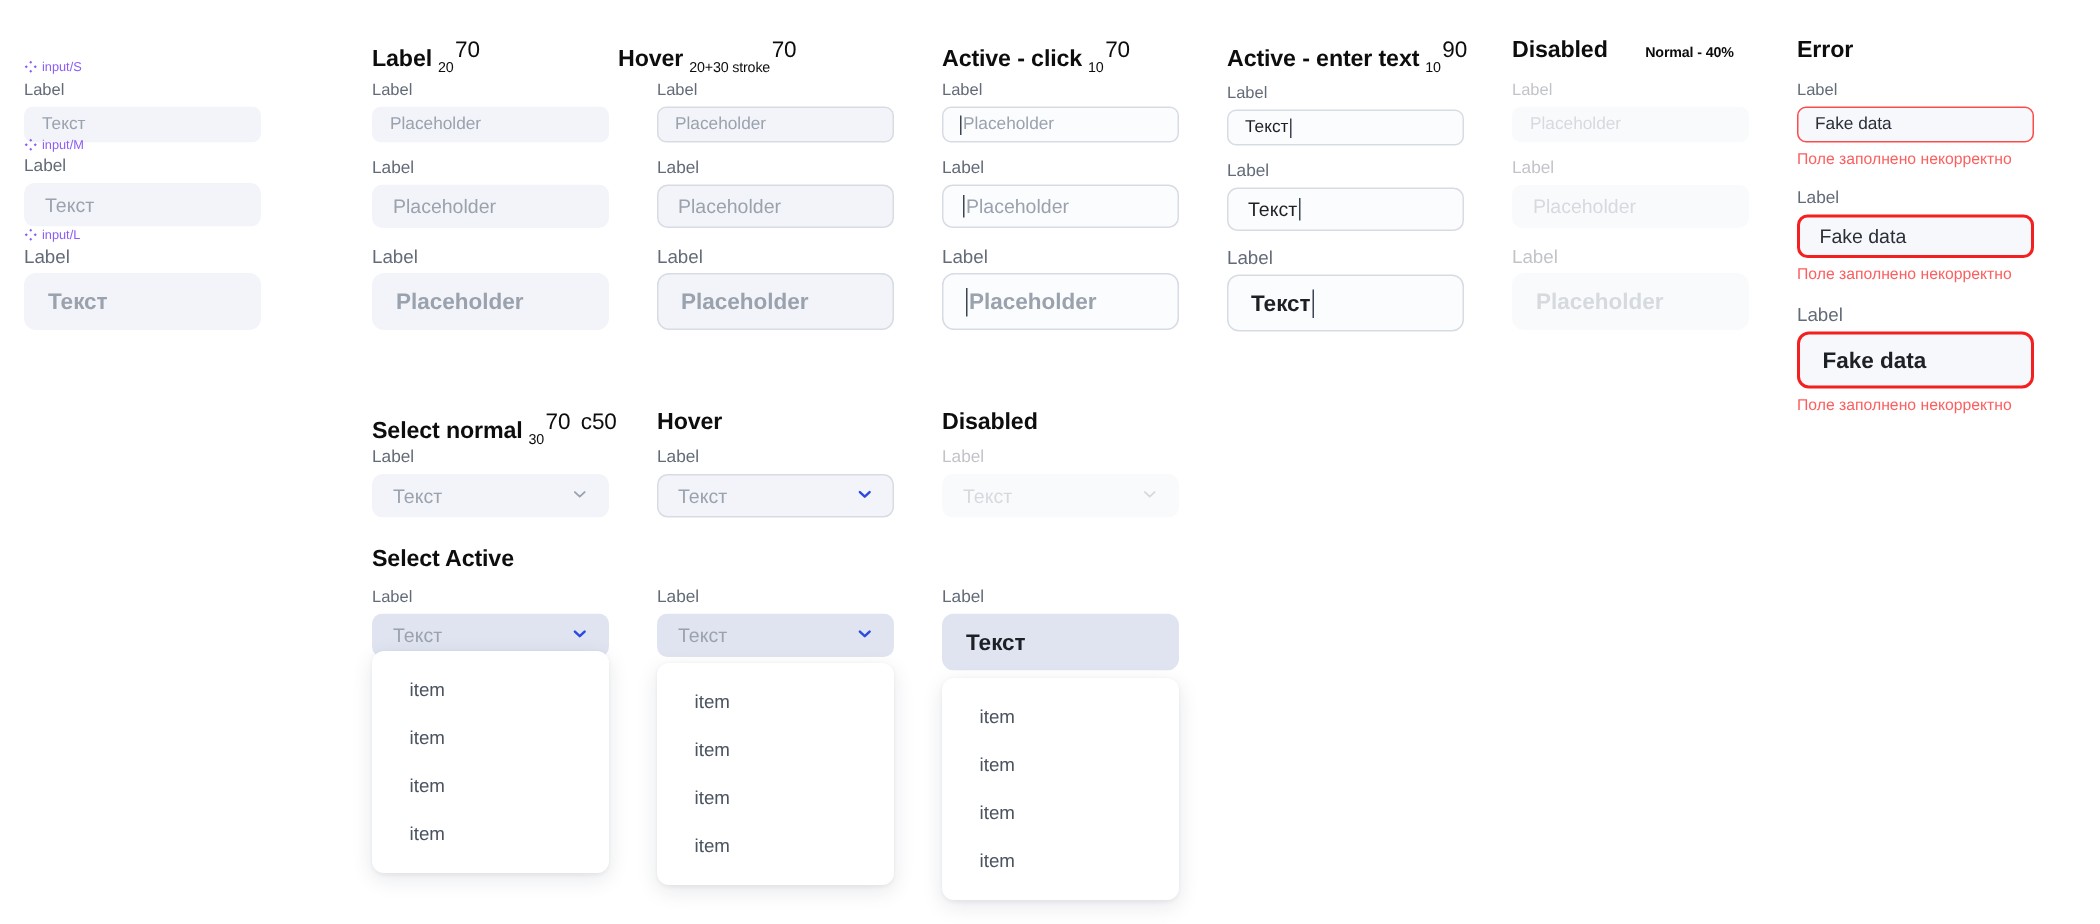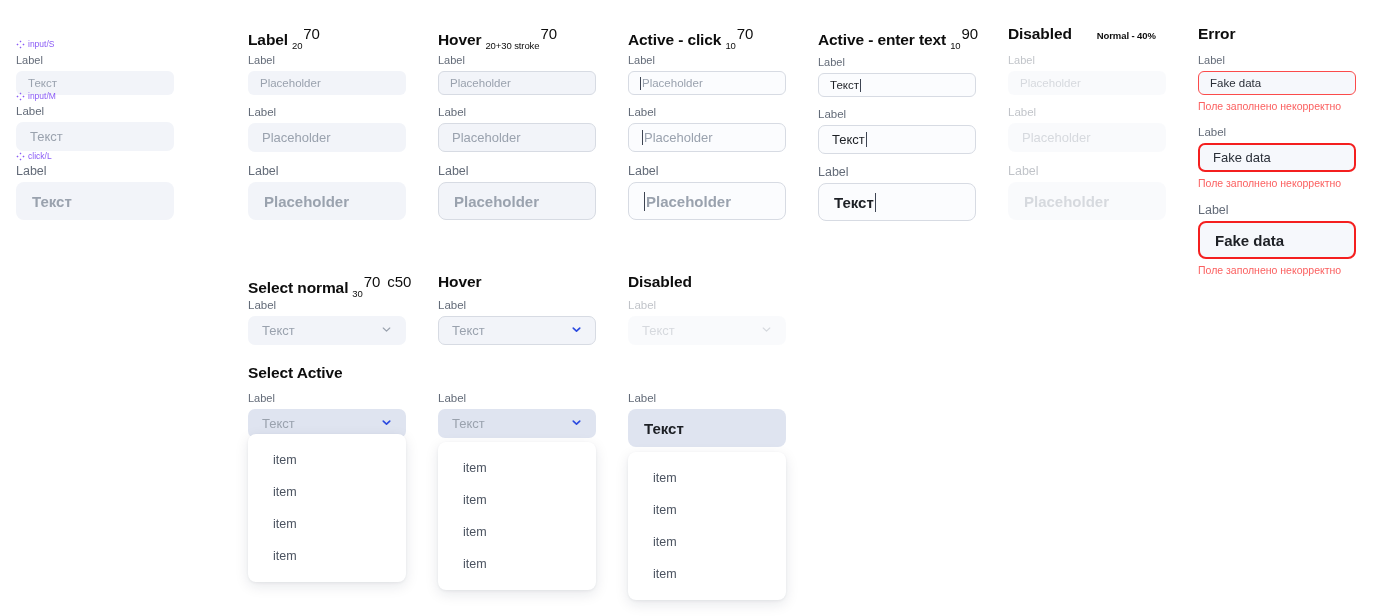--- a/index.html
+++ b/index.html
@@ -191,21 +191,21 @@
       <span class="ctext">Текст</span>
     </div>
   </div>
 
   <div class="fig-tag" style="left:16px; top:151px;">
     <span>
       <svg width="9" height="9" viewBox="0 0 12 12">
           <path d="M6 0.6 7.3 2 6 3.4 4.7 2z M2 4.6 3.4 6 2 7.4 0.6 6z M10 4.6 11.4 6 10 7.4 8.6 6z M6 8.6 7.3 10 6 11.4 4.7 10z" fill="#8b5cf6"></path>
         </svg>
     </span>
-    <span>click/L</span>
+    <span>input/L</span>
   </div>
   <div class="field" style="left:16px; top:164px; width:158px;">
     <span class="flabel lg">Label</span>
     <div class="control l">
       <span class="ctext">Текст</span>
     </div>
   </div>
 
   <div class="col-title" style="left:248px; top:25px;">
     <span>Label</span><span class="sub">20</span><span class="sup">70</span>
@@ -222,21 +222,21 @@
       <span class="ctext">Placeholder</span>
     </div>
   </div>
   <div class="field" style="left:248px; top:164px; width:158px;">
     <span class="flabel lg">Label</span>
     <div class="control l">
       <span class="ctext">Placeholder</span>
     </div>
   </div>
 
-  <div class="col-title" style="left:438px; top:25px;">
+  <div class="col-title" style="left:412px; top:25px;">
     <span>Hover</span><span class="sub">20+30 stroke</span><span class="sup">70</span>
   </div>
   <div class="field" style="left:438px; top:53px; width:158px;">
     <span class="flabel">Label</span>
     <div class="control s hover">
       <span class="ctext">Placeholder</span>
     </div>
   </div>
   <div class="field" style="left:438px; top:105px; width:158px;">
     <span class="flabel md">Label</span>

